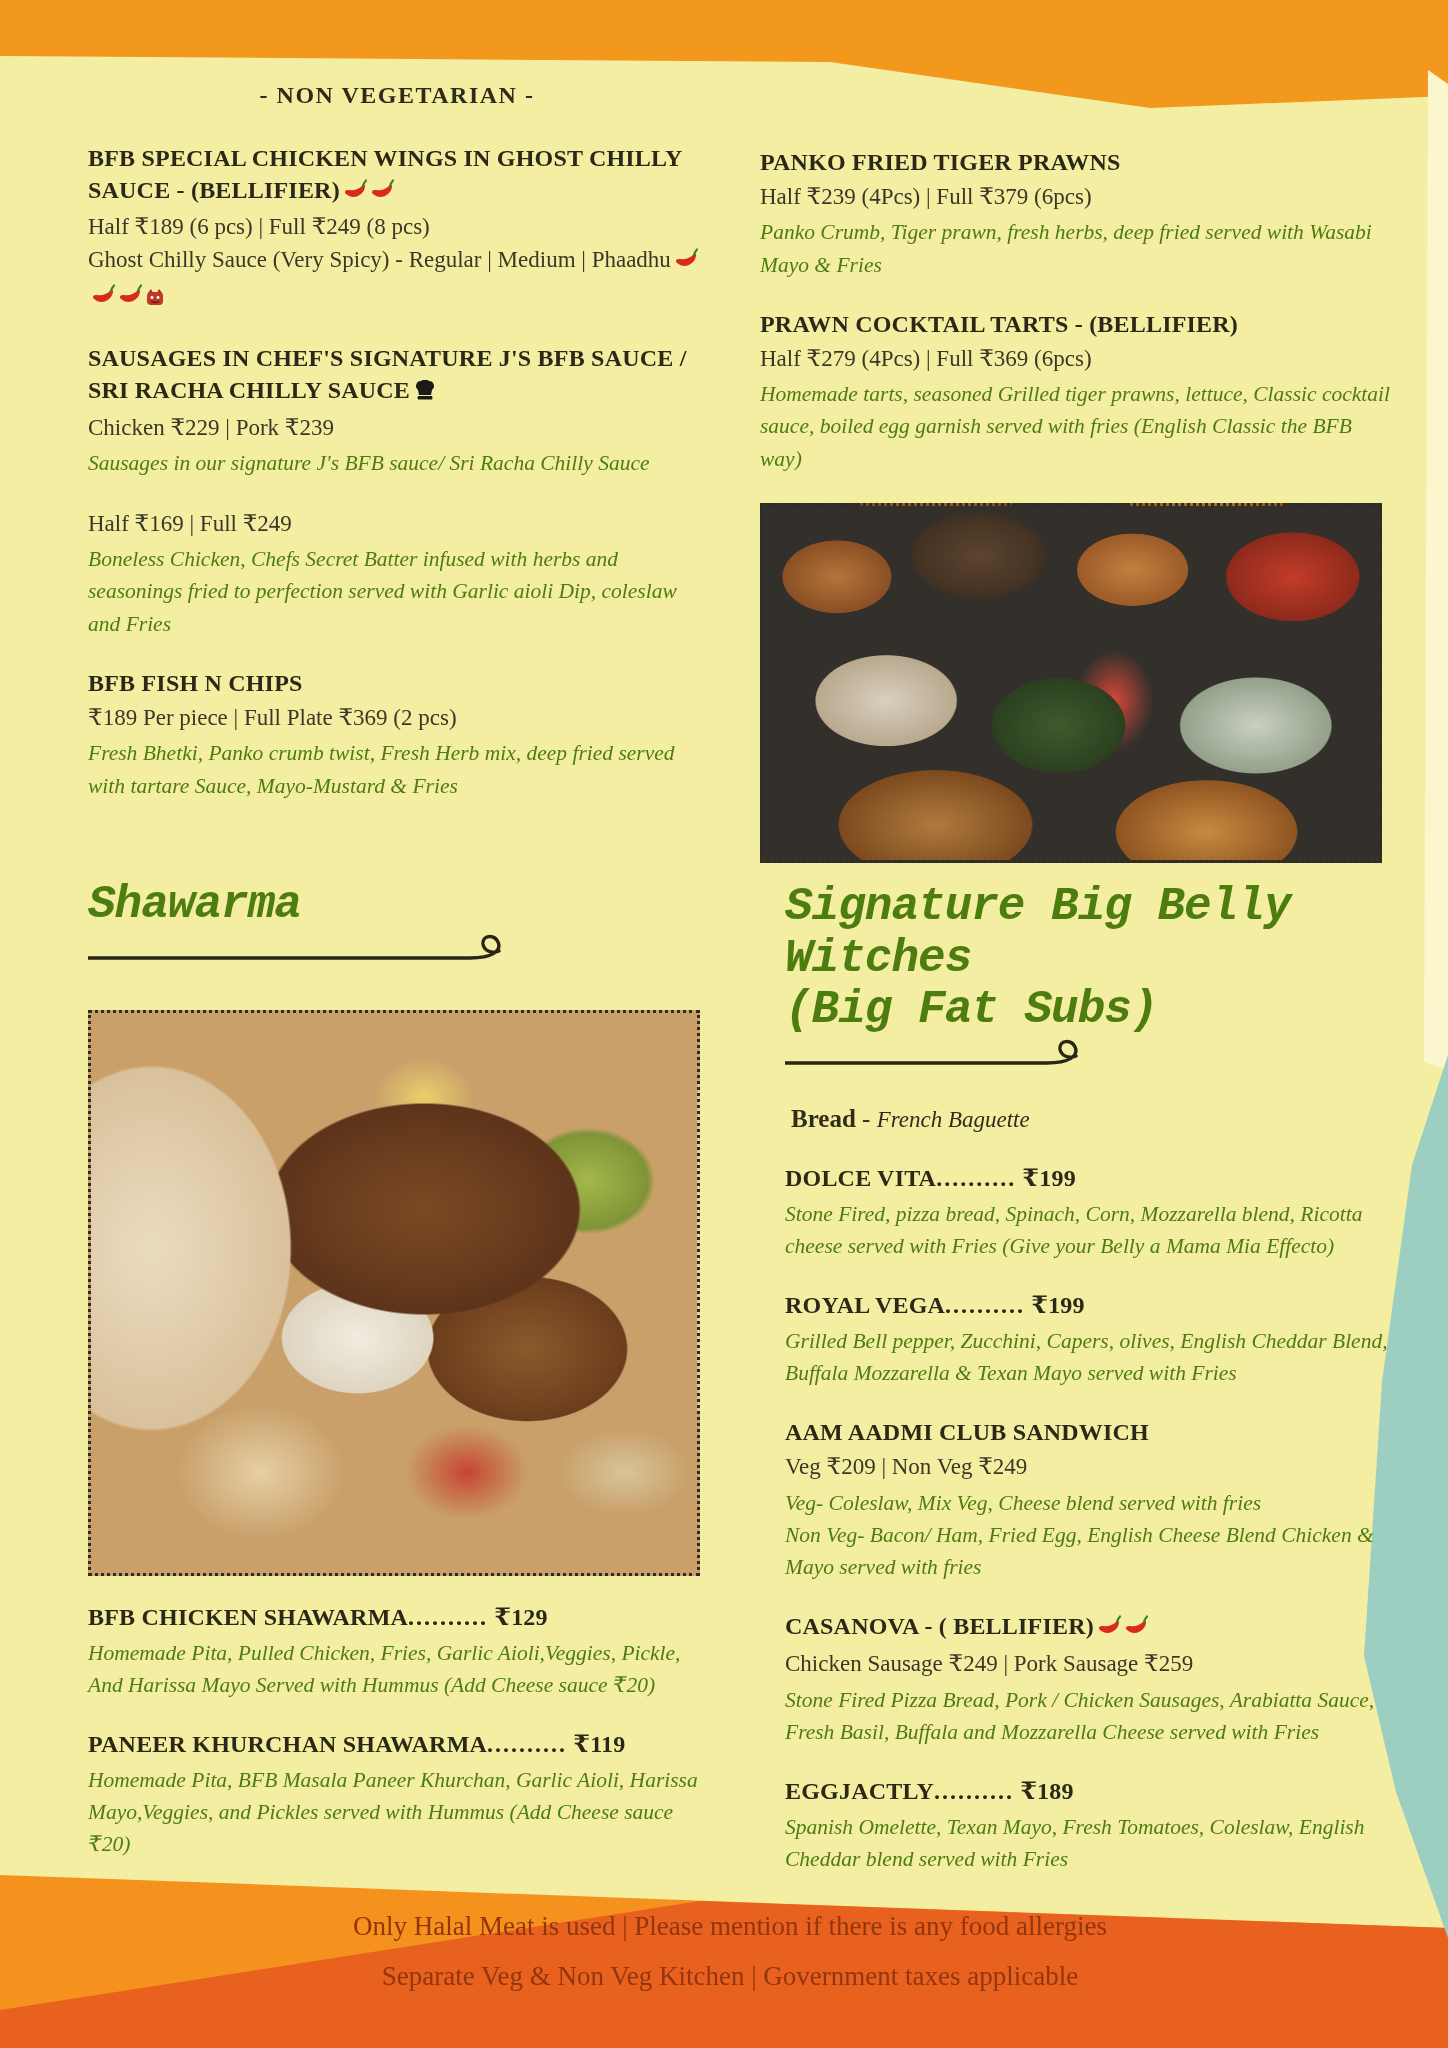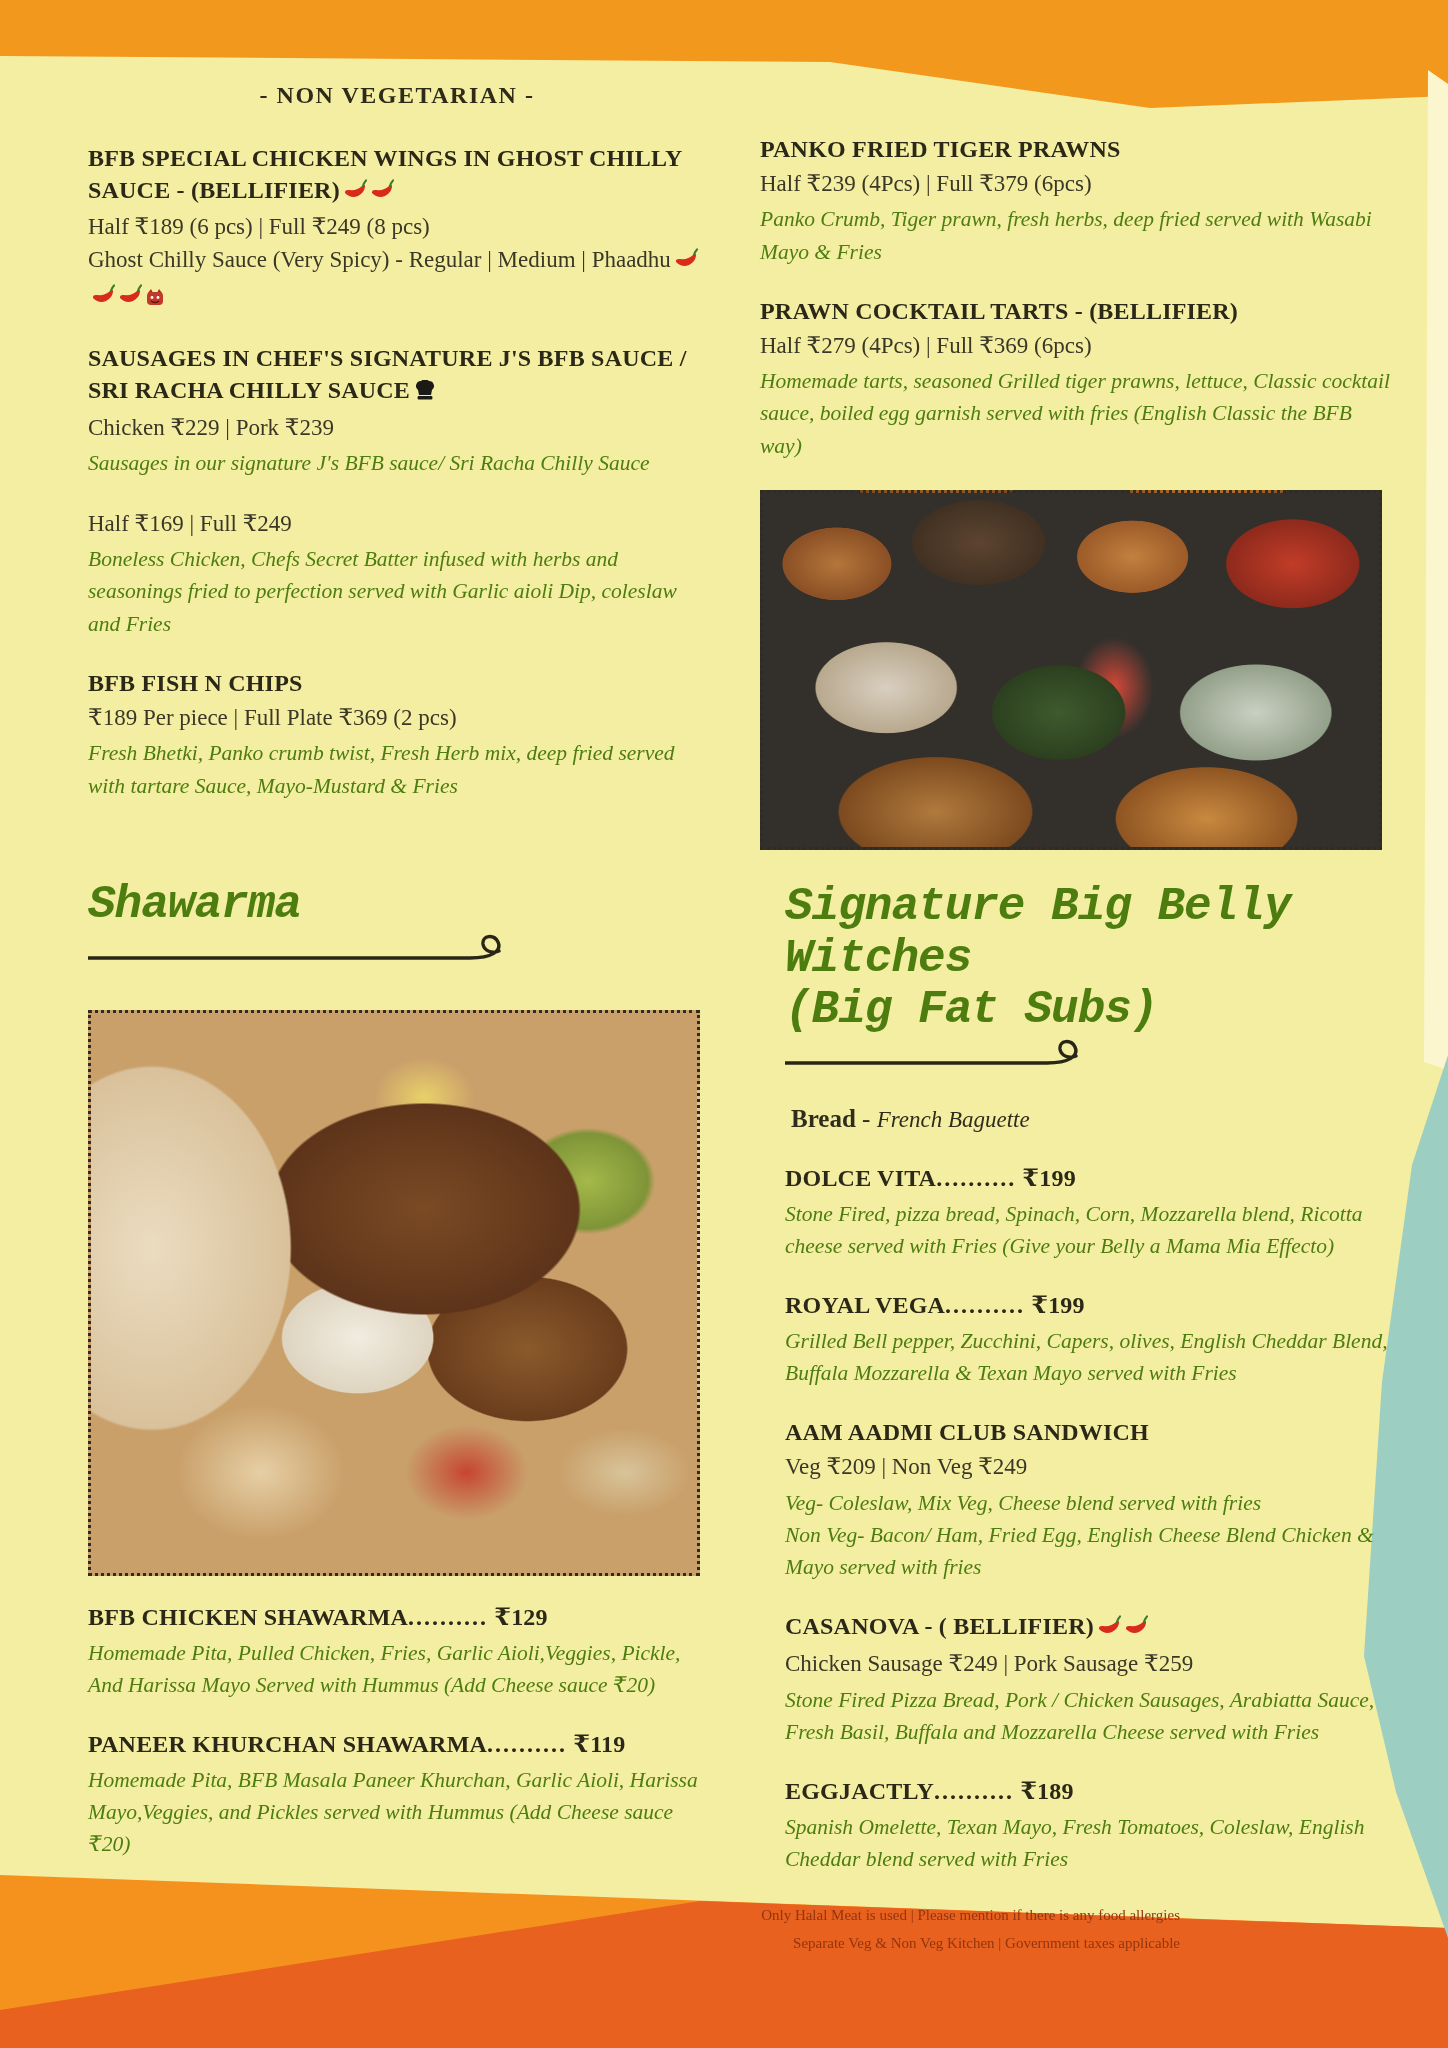--- a/index.html
+++ b/index.html
@@ -11,21 +11,21 @@
   }
   .shape{position:absolute;inset:0;width:1448px;height:2048px;}
   #top-band{background:#F2981D;clip-path:polygon(0 0,1448px 0,1448px 96px,1150px 108px,830px 62px,0 56px);}
   #right-strip{background:#FBF6CD;clip-path:polygon(1428px 70px,1448px 84px,1448px 1070px,1424px 1062px);}
   #teal-wedge{background:#9CCEC2;clip-path:polygon(1448px 1055px,1448px 1938px,1396px 1792px,1364px 1656px,1382px 1382px,1412px 1165px);}
   #bottom-light{background:#F5921E;clip-path:polygon(0 1875px,1448px 1928px,1448px 2048px,0 2048px);}
   #bottom-dark{background:#E8611F;clip-path:polygon(0 2010px,700px 1901px,1448px 1928px,1448px 2048px,0 2048px);}
 
   .col{position:absolute;}
   #col-left{left:88px;top:82px;width:618px;}
-  #col-right{left:760px;top:134px;width:632px;}
+  #col-right{left:760px;top:147px;width:632px;}
 
   .section-heading{
     font-weight:bold;font-size:24px;letter-spacing:1.5px;color:#2E2B1B;margin:0 0 34px 0;text-align:center;
   }
   .menu-item{margin-bottom:28px;}
   .item-title{
     font-weight:bold;font-size:24px;line-height:1.32;color:#2B2818;margin:0;letter-spacing:.2px;
   }
   .item-price{font-size:23px;line-height:1.42;color:#3A3726;margin:2px 0 0 0;}
   .item-note{font-size:23px;line-height:1.42;color:#3A3726;margin:0;}
@@ -72,22 +72,22 @@
   }
 
   #shawarma-section{left:88px;top:880px;width:618px;}
   #subs-section{left:785px;top:882px;width:628px;}
   .bread-line{font-size:25px;margin:16px 0 0 6px;color:#2F2C1C;}
   .bread-label{font-weight:bold;}
   .bread-value{font-style:italic;font-size:23px;}
   #subs-items{margin-top:30px;}
 
   #footer{
-    position:absolute;left:280px;top:1902px;width:900px;text-align:right;
-    color:#93350F;font-size:15px;line-height:1.85;
+    position:absolute;left:280px;top:1902px;width:900px;text-align:center;
+    color:#93350F;font-size:27px;line-height:1.85;
   }
 </style>
 </head>
 <body>
 
 <div class="shape" id="top-band"></div>
 <div class="shape" id="right-strip"></div>
 <div class="shape" id="bottom-light"></div>
 <div class="shape" id="bottom-dark"></div>
 <div class="shape" id="teal-wedge"></div>

